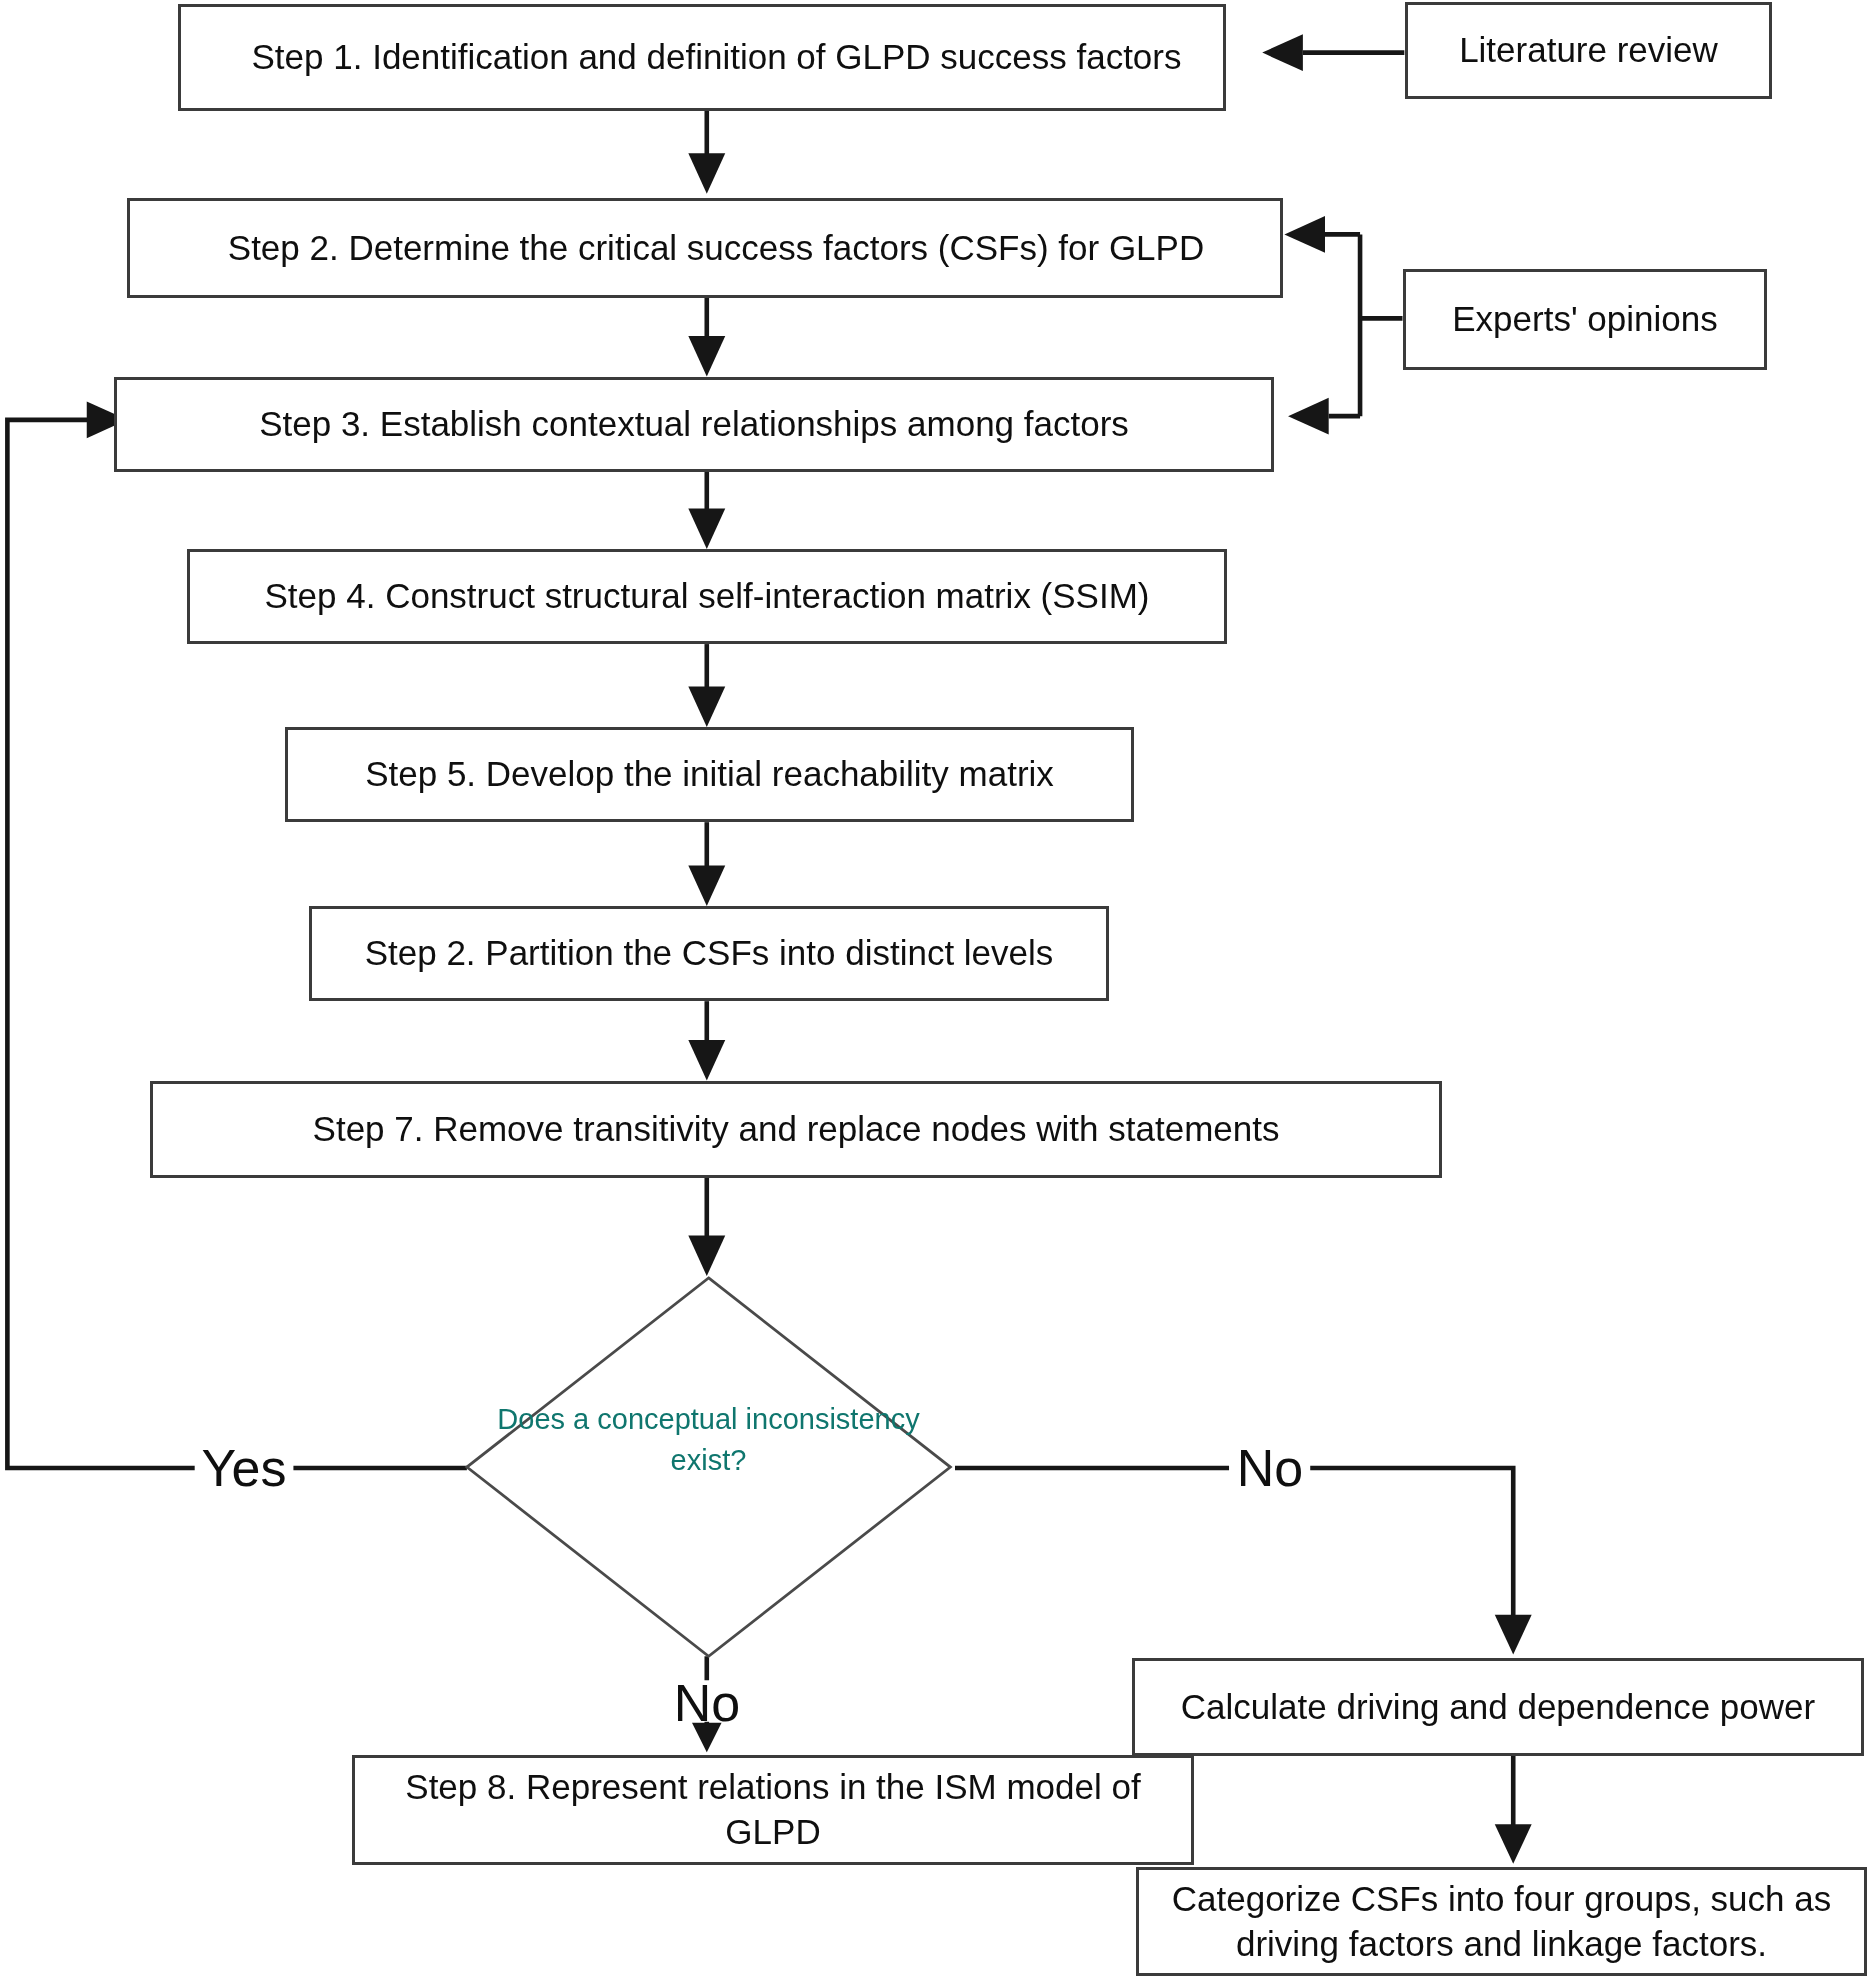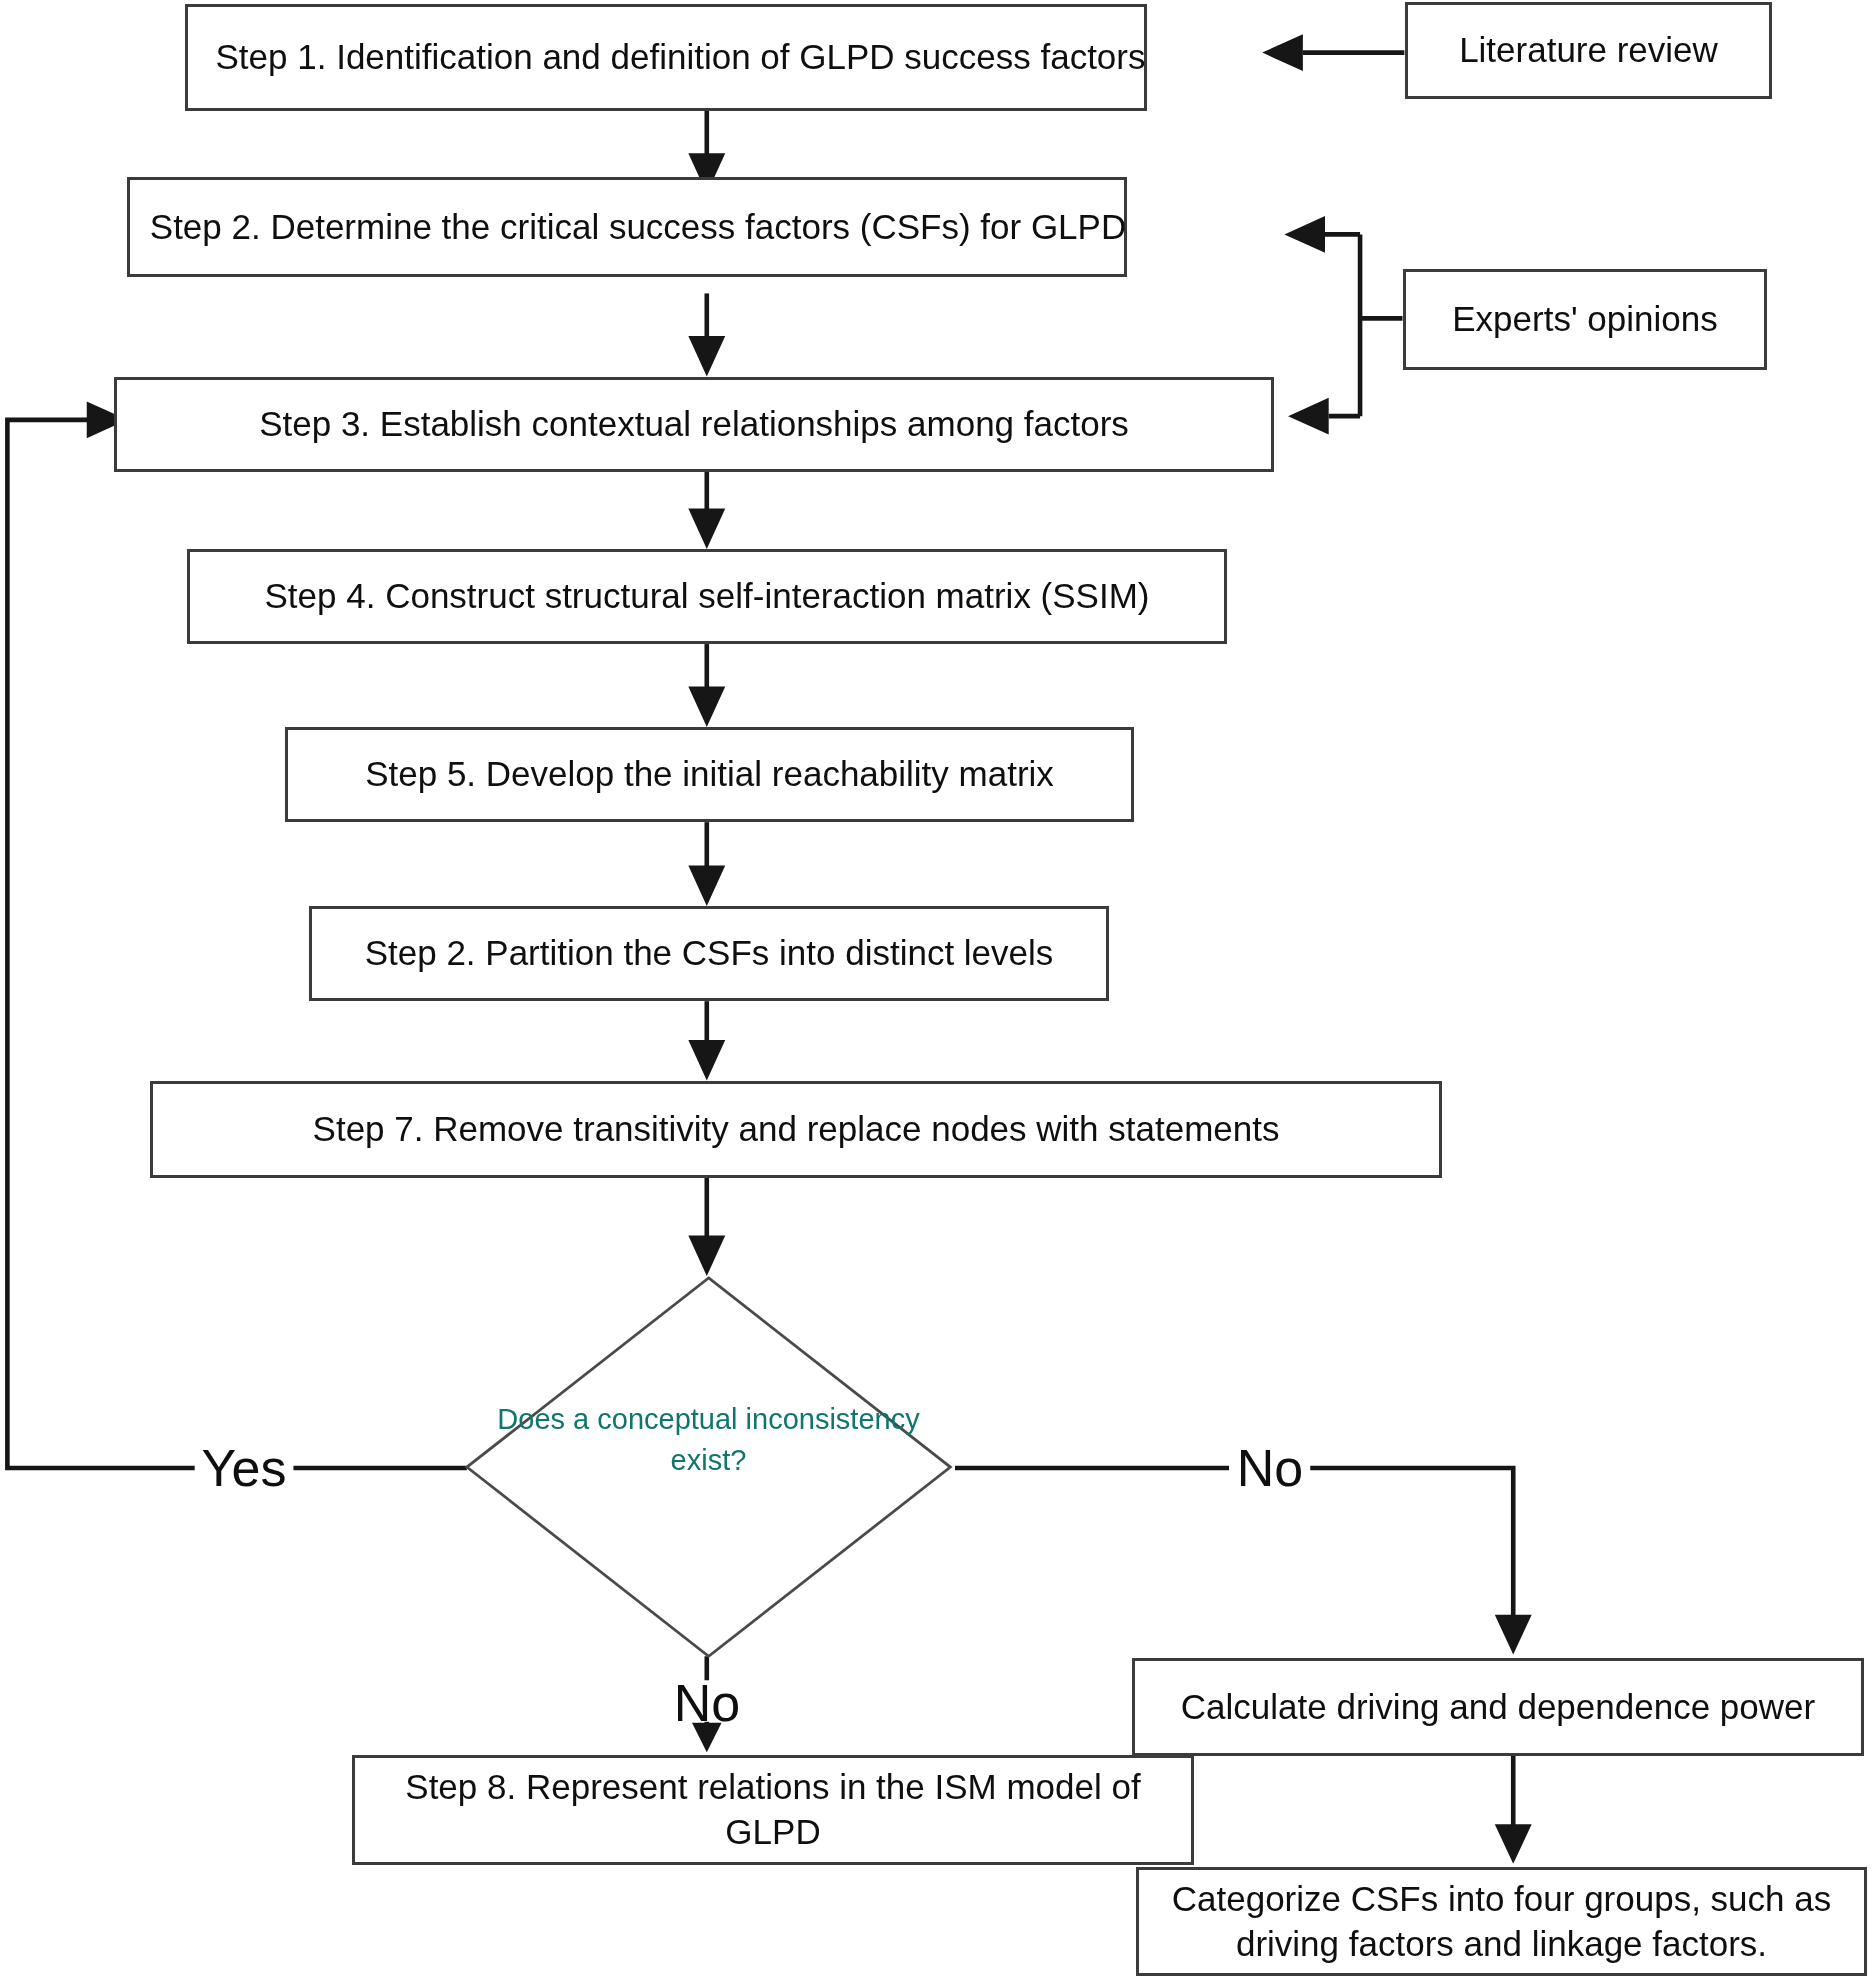--- a/index.html
+++ b/index.html
@@ -101,25 +101,25 @@
     </g>
 
     <g>
       <line x1="1640" y1="1902" x2="1640" y2="1978"></line>
       <polygon class="arrowhead" points="1640,2020 1620,1977 1660,1977"></polygon>
     </g>
 
     <polygon class="decision" points="768,1385 1030,1590 768,1795 506,1590"></polygon>
   </svg>
 
-  <div class="box oneline" style="left:185px;top:3.7px;width:962px;height:107px;padding-left:40px;">Step 1. Identification and definition of GLPD success factors</div>
+  <div class="box oneline" style="left:178px;top:3.7px;width:1048px;height:107px;padding-left:40px;">Step 1. Identification and definition of GLPD success factors</div>
 
   <div class="box oneline" style="left:1405px;top:1.8px;width:367px;height:97px;">Literature review</div>
 
-  <div class="box oneline" style="left:127px;top:177px;width:1000px;height:100px;padding-left:33px;">Step 2. Determine the critical success factors (CSFs) for GLPD</div>
+  <div class="box oneline" style="left:127px;top:198px;width:1156px;height:100px;padding-left:33px;">Step 2. Determine the critical success factors (CSFs) for GLPD</div>
 
   <div class="box oneline" style="left:1403px;top:269px;width:364px;height:101px;">Experts' opinions</div>
 
   <div class="box oneline" style="left:114px;top:377px;width:1160px;height:95px;">Step 3. Establish contextual relationships among factors</div>
 
   <div class="box oneline" style="left:187px;top:549px;width:1040px;height:95px;">Step 4. Construct structural self-interaction matrix (SSIM)</div>
 
   <div class="box oneline" style="left:285px;top:727px;width:849px;height:95px;">Step 5. Develop the initial reachability matrix</div>
 
   <div class="box oneline" style="left:309px;top:906px;width:800px;height:95px;">Step 2. Partition the CSFs into distinct levels</div>

